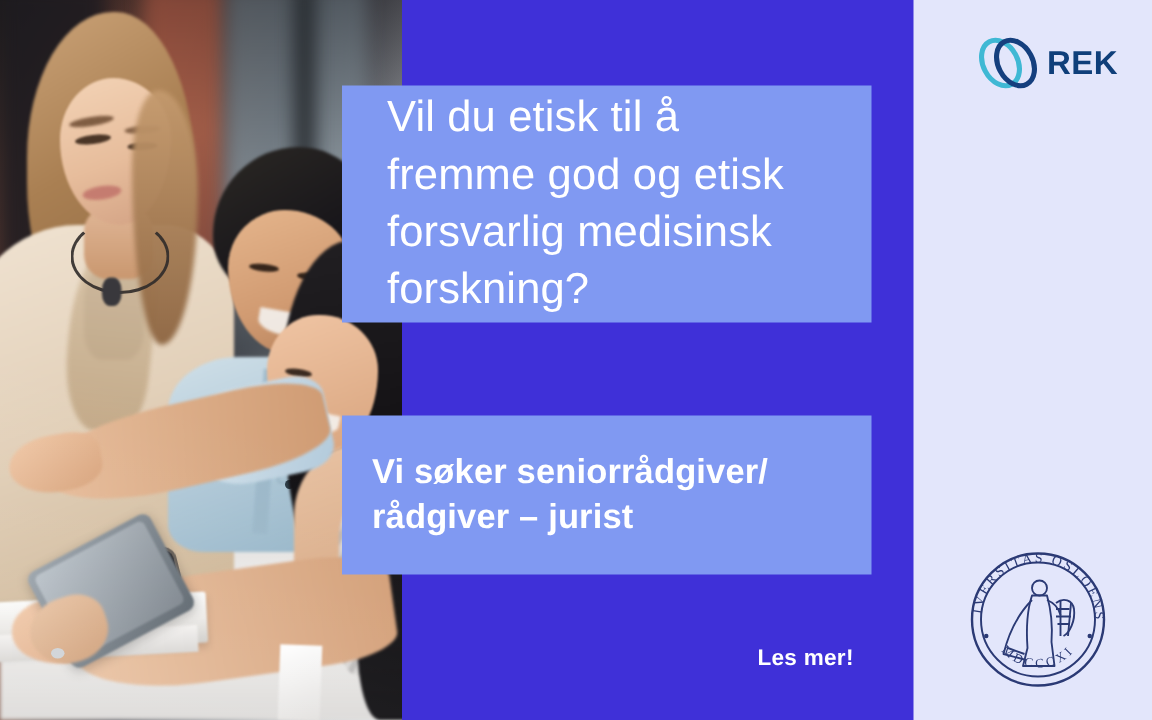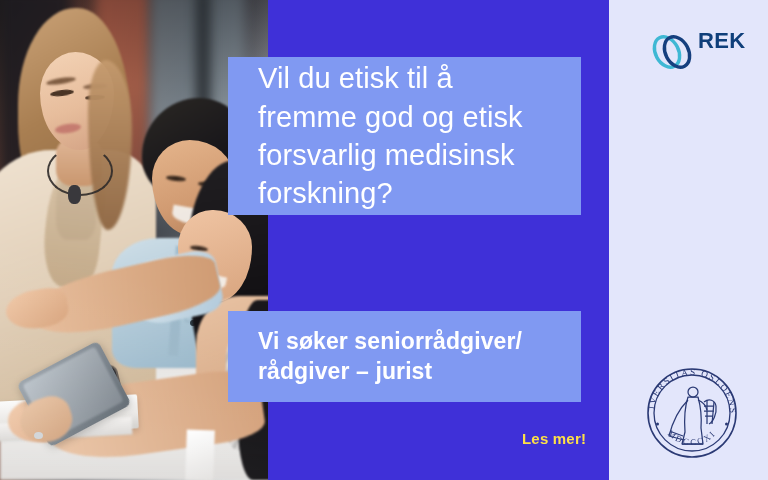--- a/index.html
+++ b/index.html
@@ -382,57 +382,57 @@
   .headline {
     margin: 0;
     color: #ffffff;
     font-size: 29px;
     font-weight: 400;
     line-height: 1.32;
     letter-spacing: .1px;
   }
   .job-box {
     left: 228px; top: 277px;
-    width: 353px; height: 91px;
-    padding: 0 30px;
-    margin-top: 34px;
+    width: 353px; height: 106px;
+    padding: 0 20px;
   }
   .job-title {
     margin: 0;
     color: #ffffff;
     font-size: 23px;
     font-weight: 700;
     line-height: 1.3;
     letter-spacing: .1px;
   }
 
   
   .cta {
     position: absolute;
-    left: 522px; top: 430px;
-    color: #fde047;
+    left: 505px; top: 430px;
+    color: #ffffff;
     font-size: 15px;
     font-weight: 700;
     letter-spacing: .2px;
     cursor: pointer;
   }
 
   
   .right-panel {
     position: absolute;
     left: 609px; top: 0;
     width: 159px; height: 480px;
     background: #e3e6fb;
   }
 
   .rek-logo {
     position: absolute;
-    left: 648px; top: 30px;
+    left: 648px; top: 19px;
     width: 100px; height: 46px;
     display: flex;
+    align-items: center;
     gap: 4px;
     cursor: pointer;
   }
   .rek-mark { width: 46px; height: 44px; flex: none; }
   .rek-word {
     color: #0f3f7a;
     font-size: 22px;
     font-weight: 700;
     letter-spacing: .3px;
     line-height: 1;

